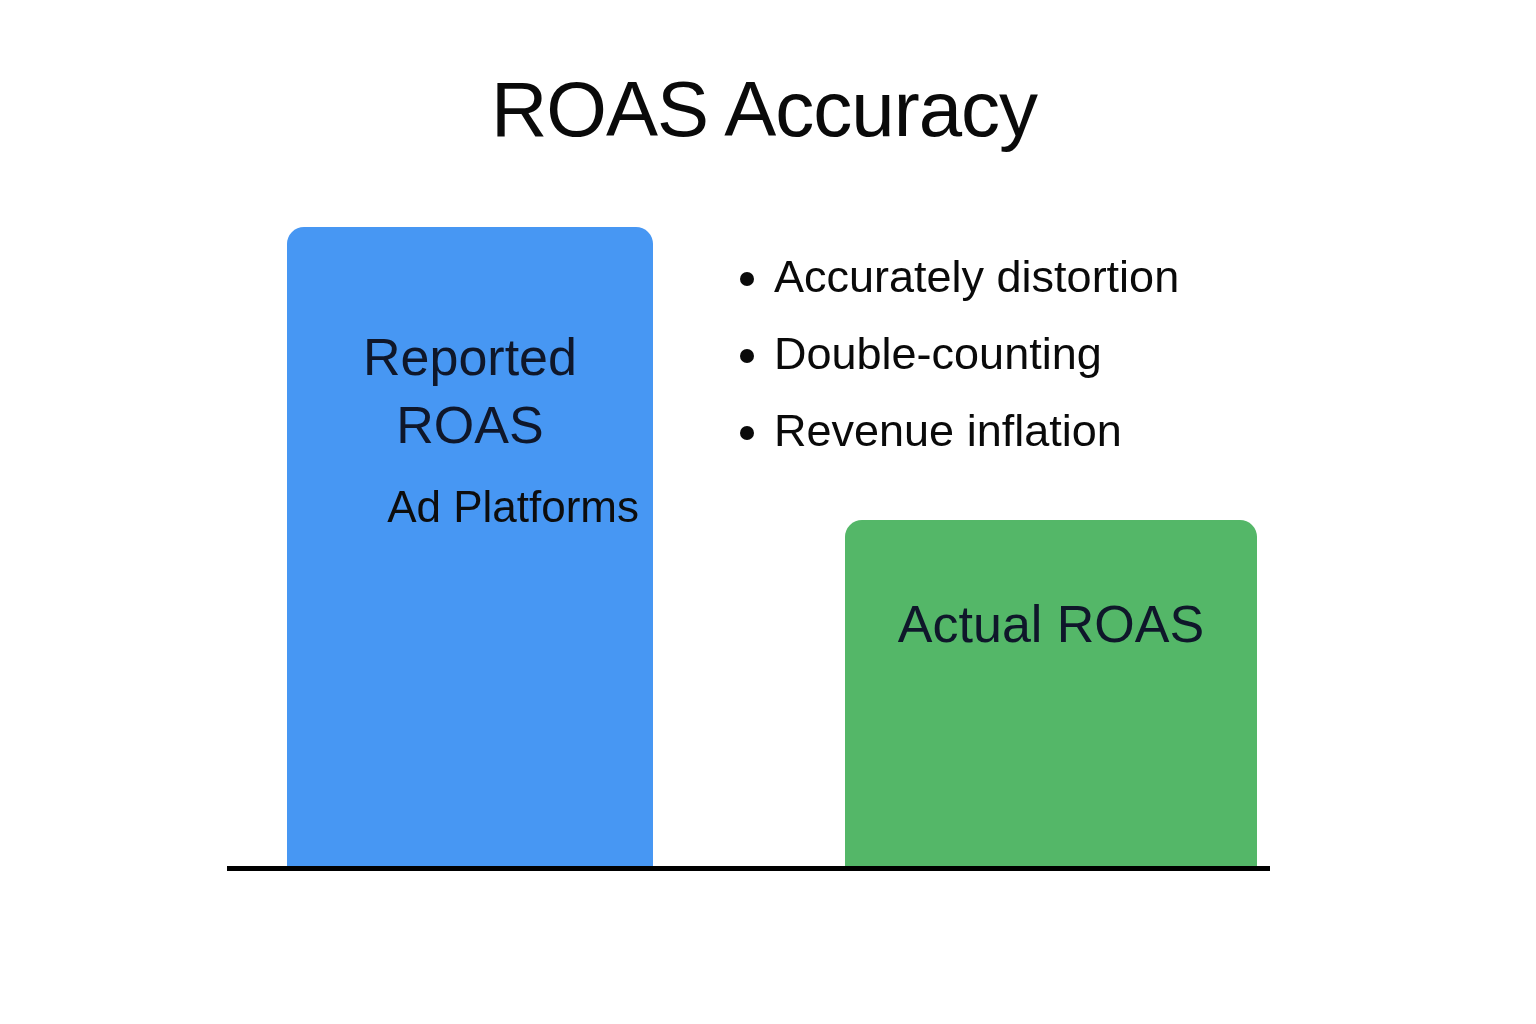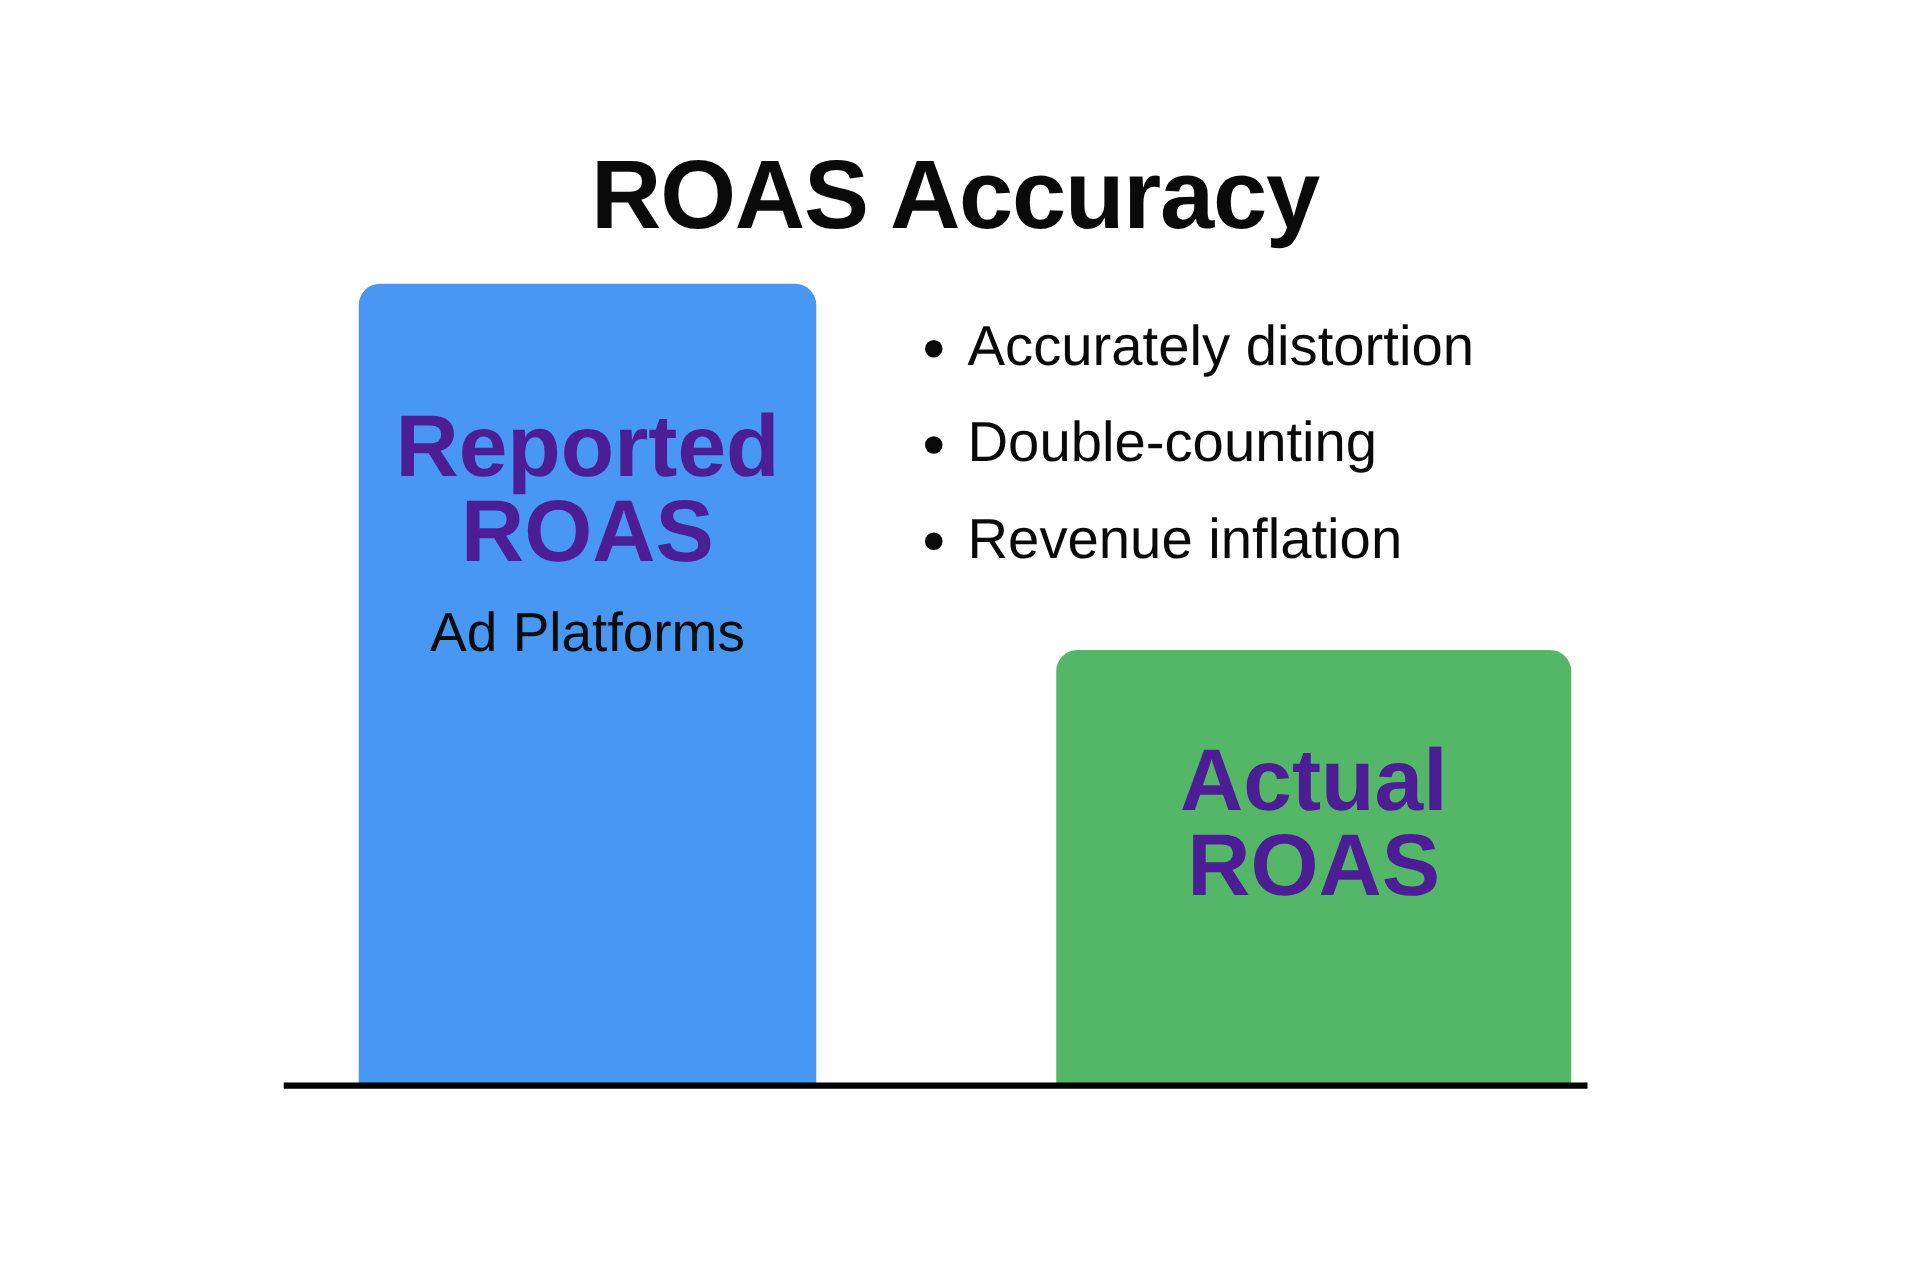--- a/index.html
+++ b/index.html
@@ -13,24 +13,23 @@
     background: #ffffff;
   }
 
   .title {
     position: absolute;
     top: 64px;
     left: 0;
     width: 1528px;
     text-align: center;
     font-size: 78px;
-    font-weight: bold;
+    font-weight: normal;
     letter-spacing: -1px;
     color: #0a0a0a;
-    margin-top: 46px;
   }
 
   .bar {
     position: absolute;
     border-radius: 17px 17px 0 0;
     text-align: center;
   }
 
   .bar-reported {
     left: 287px;
@@ -42,32 +41,33 @@
 
   .bar-actual {
     left: 845px;
     top: 520px;
     width: 412px;
     height: 347px;
     padding: 70px 14px 0 14px;
   }
 
   .bar-title {
-    font-size: 70px;
-    font-weight: bold;
+    font-size: 52px;
+    font-weight: normal;
     line-height: 68px;
-    color: #4c1d95;
+    color: #0f172a;
   }
 
   .bar-subtitle {
     margin-top: 22px;
     font-size: 44px;
     font-weight: normal;
     line-height: 52px;
     color: #0d0d0d;
+    text-align: right;
   }
 
   .issues-list {
     position: absolute;
     left: 728px;
     top: 238px;
     width: 560px;
     list-style-position: outside;
     padding-left: 46px;
     font-size: 45px;

